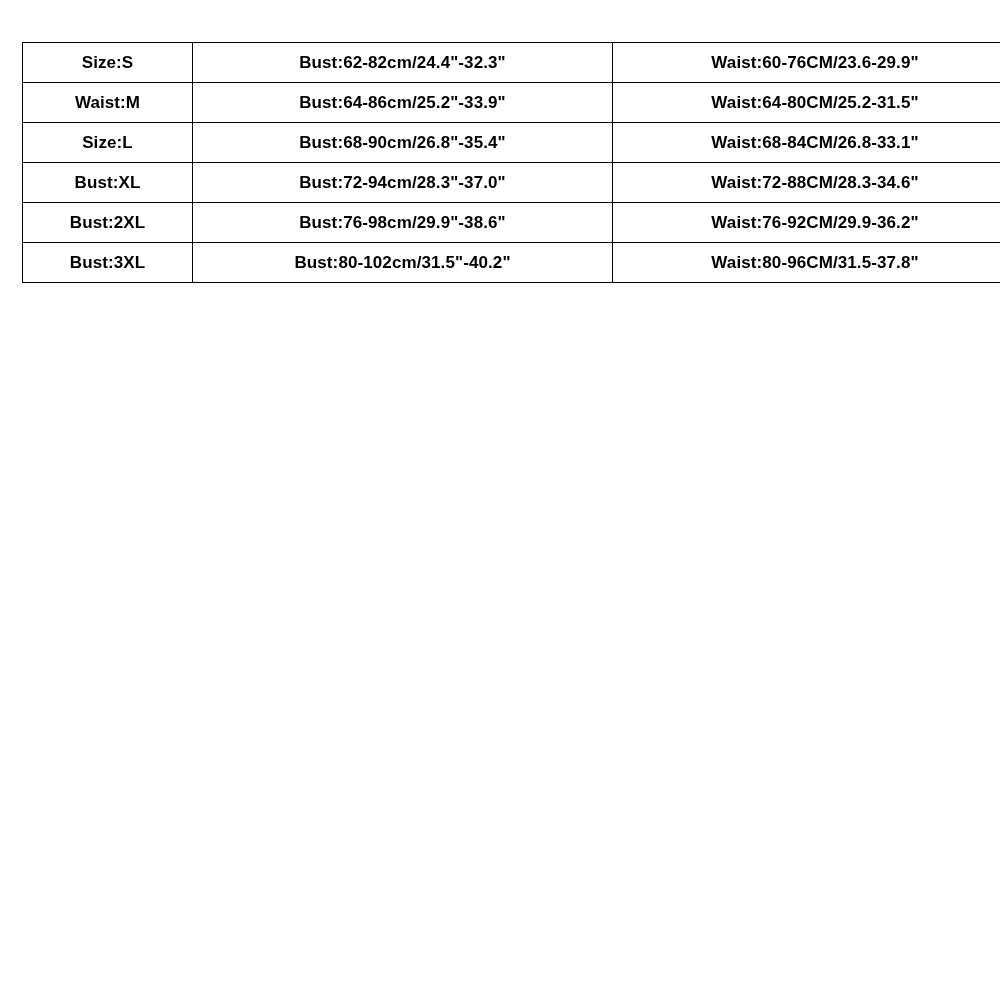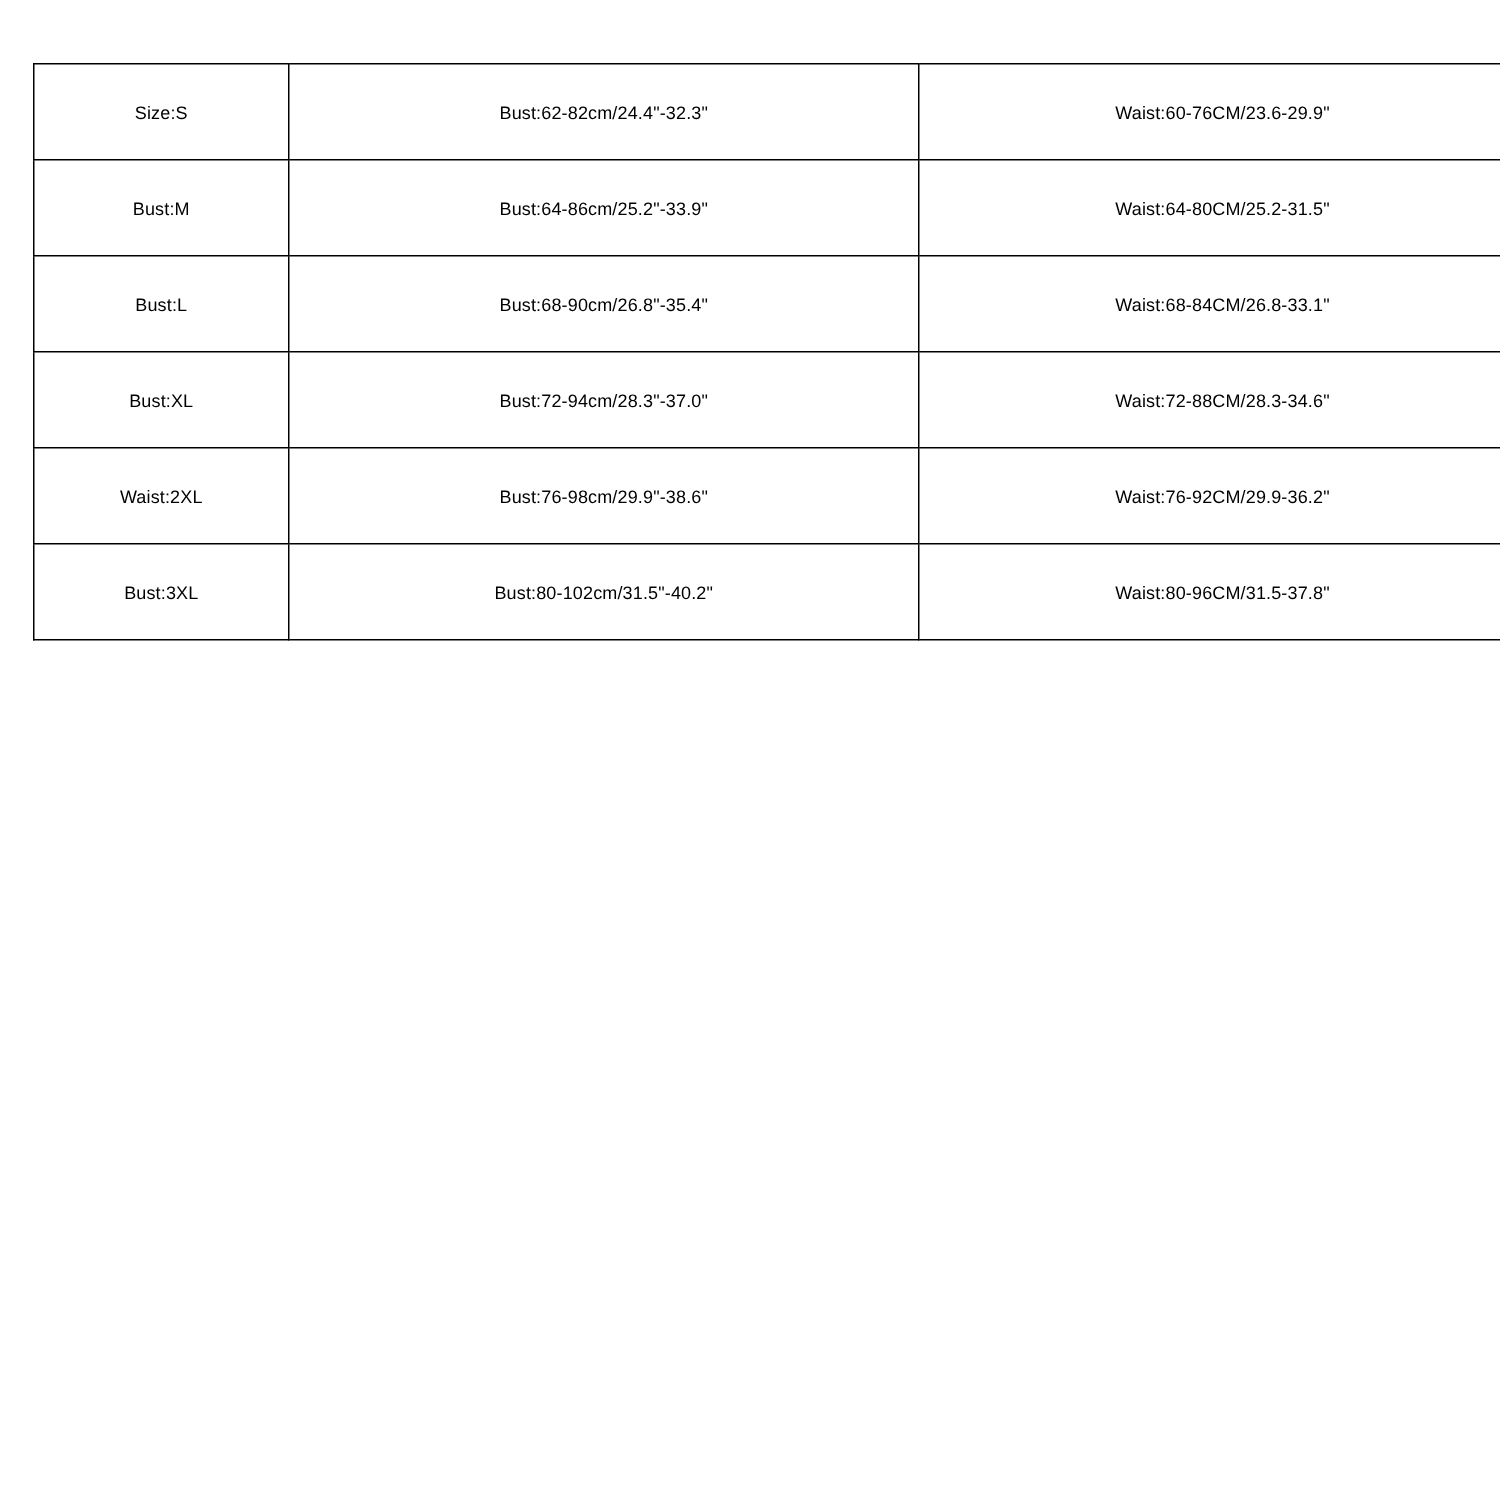--- a/index.html
+++ b/index.html
@@ -27,23 +27,23 @@
     width: 956px;
   }
   table.size-table {
     border-collapse: collapse;
     width: 956px;
     table-layout: fixed;
   }
   table.size-table td {
     border: 1px solid #000000;
     height: 39px;
-    padding: 12px 6px;
-    font-size: 12px;
-    font-weight: normal;
+    padding: 0 6px;
+    font-size: 17px;
+    font-weight: bold;
     text-align: center;
     vertical-align: middle;
     letter-spacing: 0.1px;
     white-space: nowrap;
     overflow: hidden;
   }
   td.col-size   { width: 157px; }
   td.col-bust   { width: 407px; }
   td.col-waist  { width: 392px; }
 </style>
@@ -53,36 +53,36 @@
 <div class="page">
   <div class="size-table-wrap">
     <table class="size-table">
       <tbody>
         <tr>
           <td class="col-size">Size:S</td>
           <td class="col-bust">Bust:62-82cm/24.4"-32.3"</td>
           <td class="col-waist">Waist:60-76CM/23.6-29.9"</td>
         </tr>
         <tr>
-          <td class="col-size">Bust:M</td>
+          <td class="col-size">Waist:M</td>
           <td class="col-bust">Bust:64-86cm/25.2"-33.9"</td>
           <td class="col-waist">Waist:64-80CM/25.2-31.5"</td>
         </tr>
         <tr>
-          <td class="col-size">Bust:L</td>
+          <td class="col-size">Size:L</td>
           <td class="col-bust">Bust:68-90cm/26.8"-35.4"</td>
           <td class="col-waist">Waist:68-84CM/26.8-33.1"</td>
         </tr>
         <tr>
           <td class="col-size">Bust:XL</td>
           <td class="col-bust">Bust:72-94cm/28.3"-37.0"</td>
           <td class="col-waist">Waist:72-88CM/28.3-34.6"</td>
         </tr>
         <tr>
-          <td class="col-size">Waist:2XL</td>
+          <td class="col-size">Bust:2XL</td>
           <td class="col-bust">Bust:76-98cm/29.9"-38.6"</td>
           <td class="col-waist">Waist:76-92CM/29.9-36.2"</td>
         </tr>
         <tr>
           <td class="col-size">Bust:3XL</td>
           <td class="col-bust">Bust:80-102cm/31.5"-40.2"</td>
           <td class="col-waist">Waist:80-96CM/31.5-37.8"</td>
         </tr>
       </tbody>
     </table>

